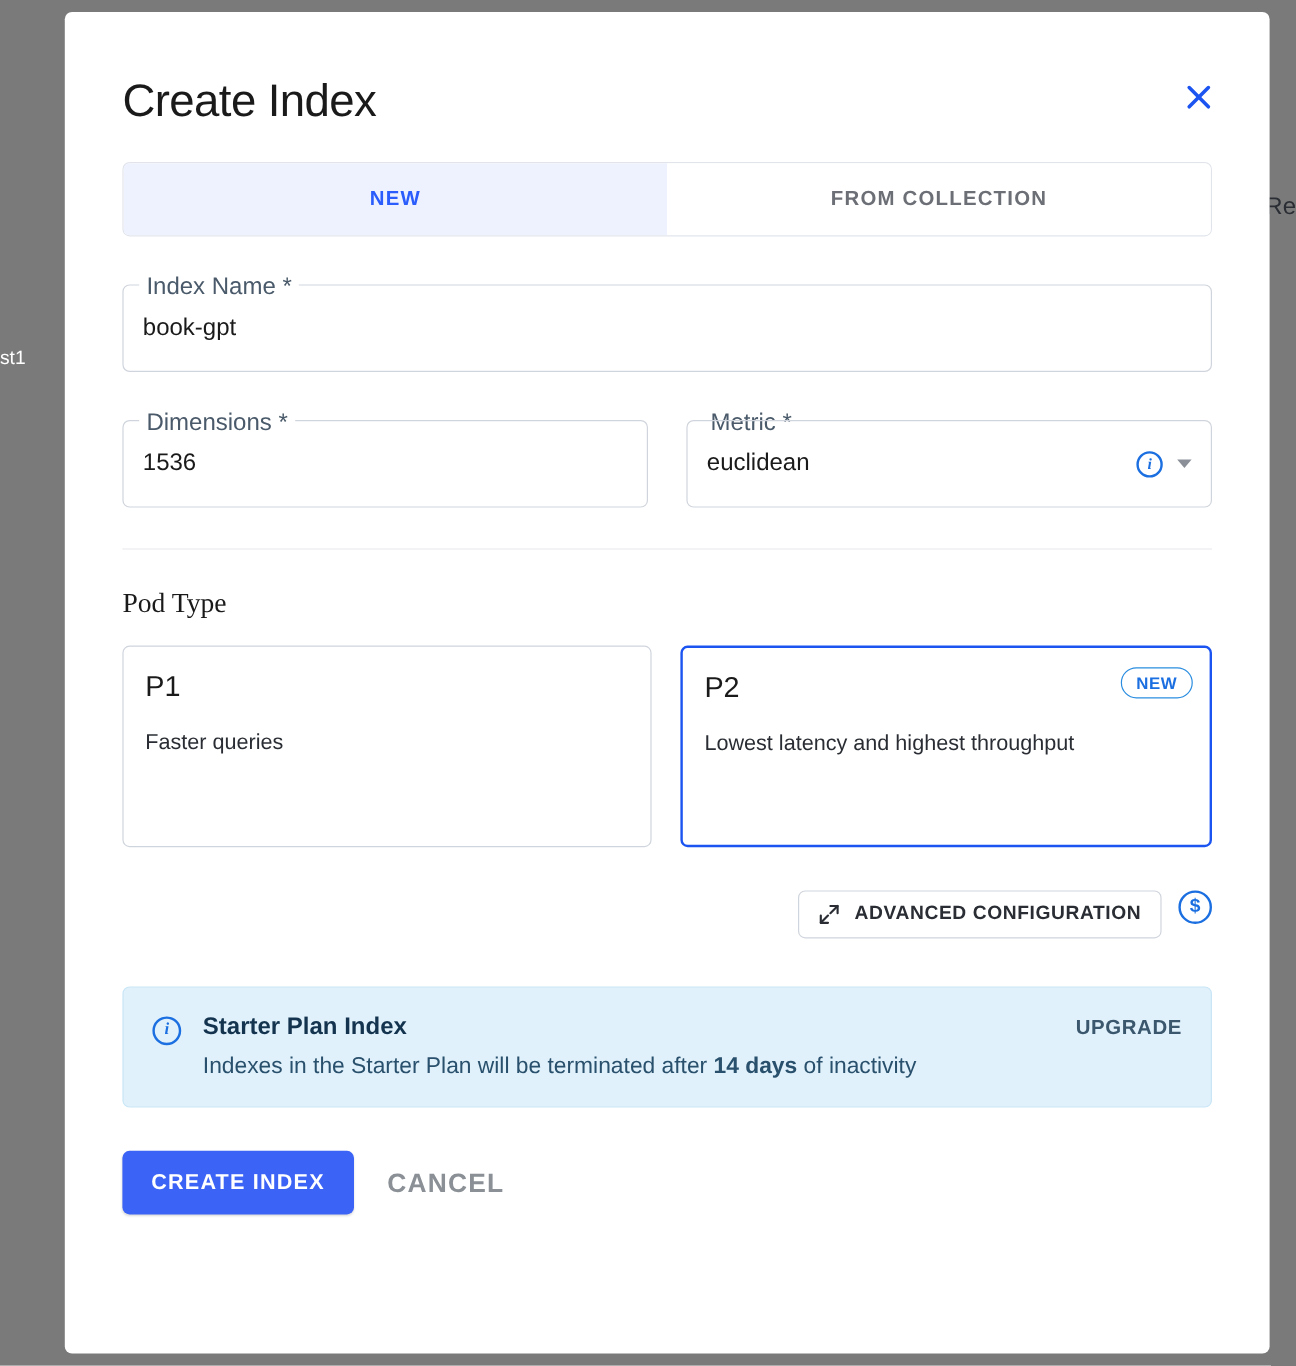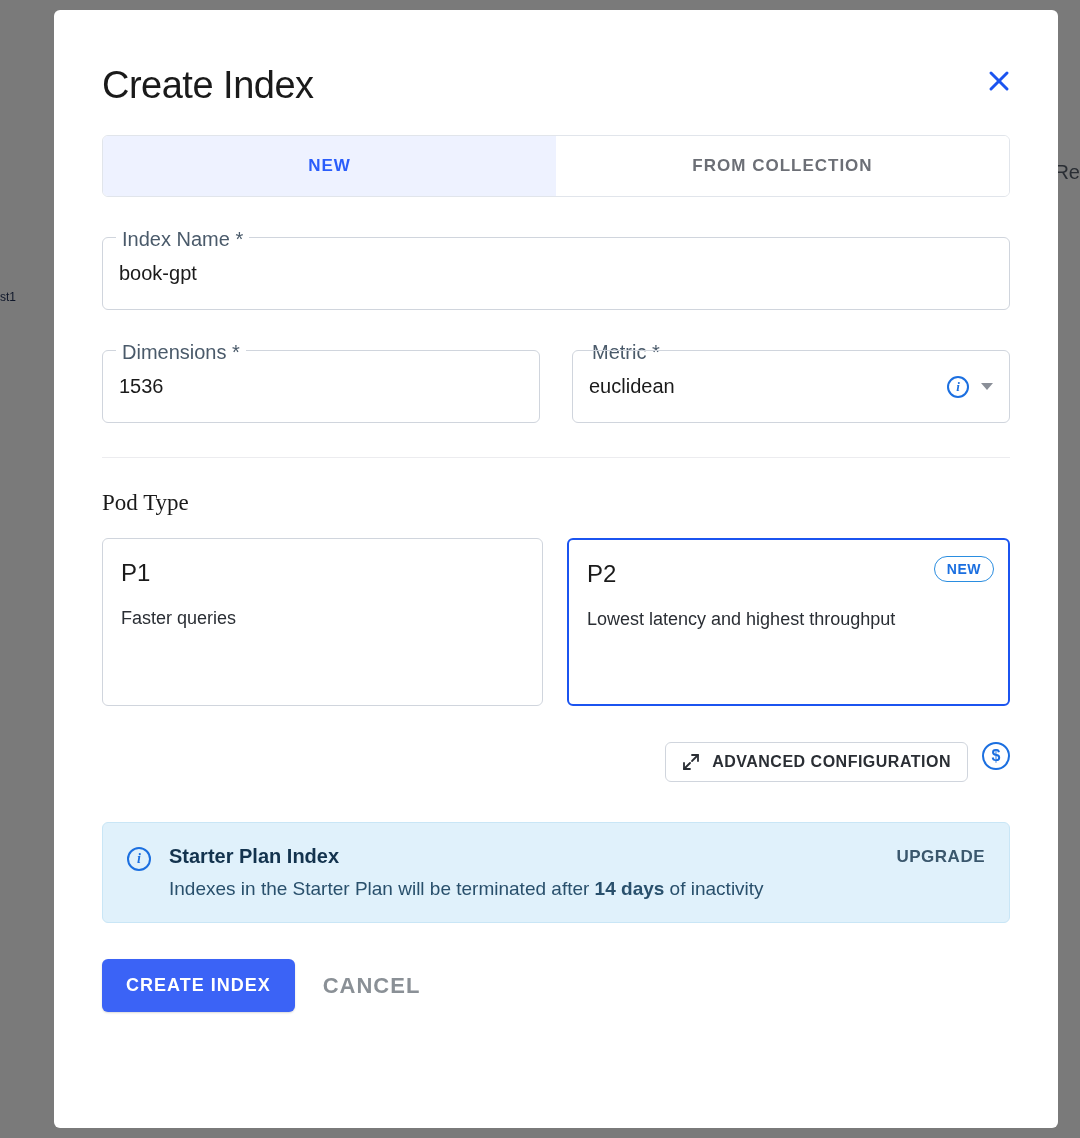--- a/index.html
+++ b/index.html
@@ -260,22 +260,22 @@
     color: #8a9096;
     font-size: 22px;
     font-weight: 700;
     letter-spacing: 1px;
     cursor: pointer;
   }
   .bg-text {
     position:absolute;
     left: 0;
     top: 290px;
-    color:#0f172a;
-    font-size: 12px;
+    color:#ffffff;
+    font-size: 16px;
   }
   .bg-text-right {
     position:absolute;
     right: 0;
     top: 146px;
     color:#2a2e34;
     font-size: 20px;
     margin-top: 15px;
   }
 </style>

